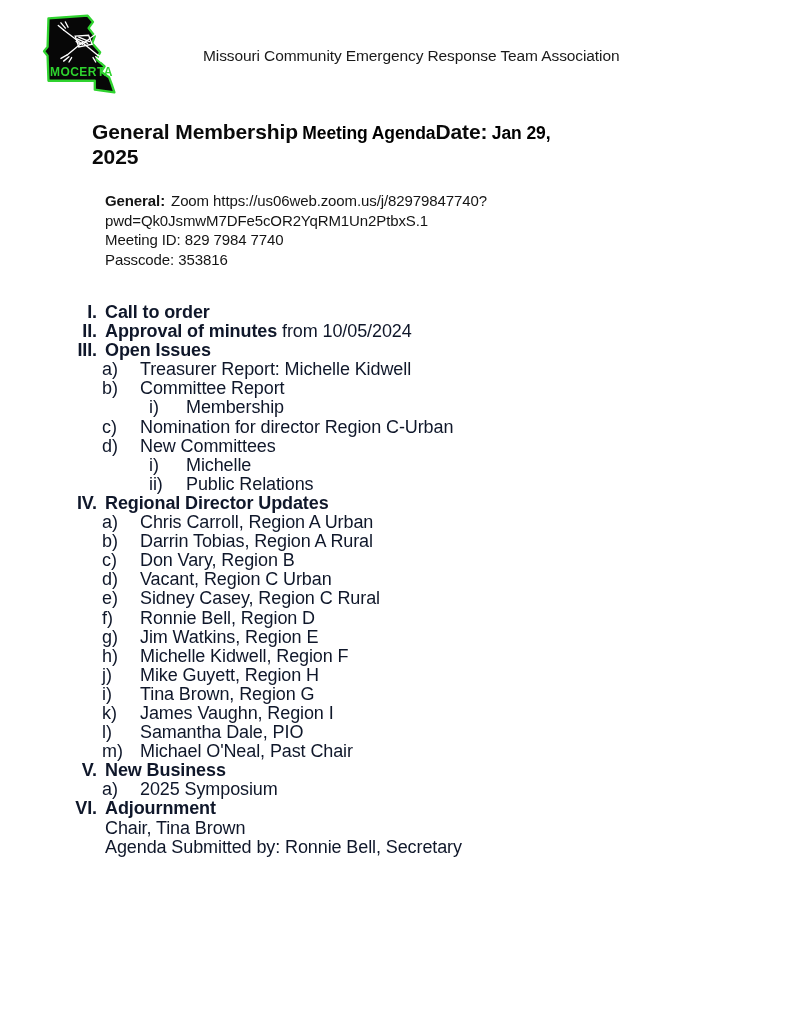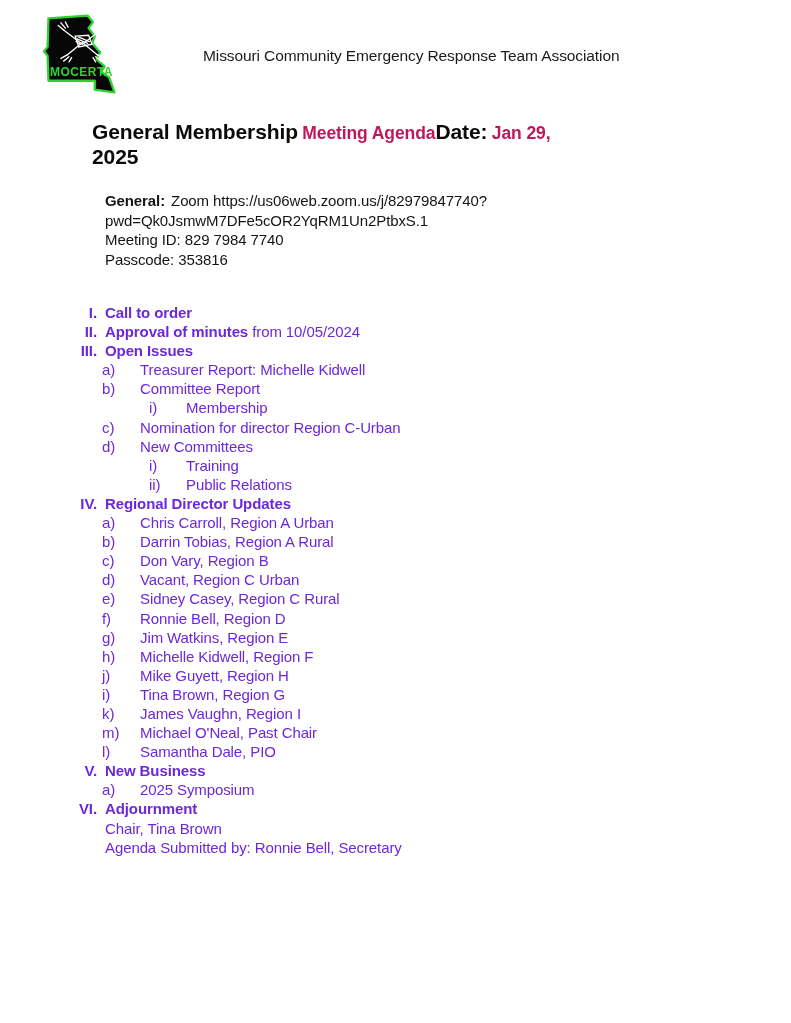--- a/index.html
+++ b/index.html
@@ -19,32 +19,32 @@
   .org-name {
     position: absolute; left: 203px; top: 47px;
     font-size: 15.5px; color: #1a1a1a; white-space: nowrap;
   }
 
   .title-block {
     position: absolute; left: 92px; top: 120px; width: 660px;
     line-height: 23px; white-space: nowrap;
   }
   .t-lg { font-size: 21px; font-weight: 700; color: #0a0a0a; }
-  .t-md { font-size: 17.5px; font-weight: 700; color: #be185d; text-align: right; }
+  .t-md { font-size: 17.5px; font-weight: 700; color: #000000; text-align: right; }
   .date-label { }
 
   .location-block {
     position: absolute; left: 105px; top: 191px; width: 460px;
     font-size: 15px; line-height: 19.5px; color: #141414;
   }
   .loc-label { font-weight: 700; }
   .loc-line1-rest { margin-left: 6px; }
 
   .agenda { position: absolute; left: 0; top: 303px; width: 760px; }
-  .row { font-size: 15px; line-height: 19.1px; height: 19.1px; white-space: pre; color: #6d28d9; }
+  .row { font-size: 18px; line-height: 19.1px; height: 19.1px; white-space: pre; color: #0f172a; }
   .row .marker { display: inline-block; }
   .roman .marker { width: 97px; text-align: right; font-weight: 700; }
   .roman .b { font-weight: 700; margin-left: 8px; }
   .roman .t { font-weight: 400; text-align: center; }
   .letter { padding-left: 102px; }
   .letter .marker { width: 38px; }
   .sub { padding-left: 105px; margin-left: 44px; }
   .sub .marker { width: 37px; }
   .plain { padding-left: 105px; }
 </style>
@@ -104,36 +104,36 @@
 
   <div class="agenda">
       <div class="row roman"><span class="marker">I.</span><span class="b">Call to order</span></div>
       <div class="row roman"><span class="marker">II.</span><span class="b">Approval of minutes</span><span class="t"> from 10/05/2024</span></div>
       <div class="row roman"><span class="marker">III.</span><span class="b">Open Issues</span></div>
       <div class="row letter"><span class="marker">a)</span><span class="t">Treasurer Report: Michelle Kidwell</span></div>
       <div class="row letter"><span class="marker">b)</span><span class="t">Committee Report</span></div>
       <div class="row sub"><span class="marker">i)</span><span class="t">Membership</span></div>
       <div class="row letter"><span class="marker">c)</span><span class="t">Nomination for director Region C-Urban</span></div>
       <div class="row letter"><span class="marker">d)</span><span class="t">New Committees</span></div>
-      <div class="row sub"><span class="marker">i)</span><span class="t">Training</span></div>
+      <div class="row sub"><span class="marker">i)</span><span class="t">Michelle</span></div>
       <div class="row sub"><span class="marker">ii)</span><span class="t">Public Relations</span></div>
       <div class="row roman"><span class="marker">IV.</span><span class="b">Regional Director Updates</span></div>
       <div class="row letter"><span class="marker">a)</span><span class="t">Chris Carroll, Region A Urban</span></div>
       <div class="row letter"><span class="marker">b)</span><span class="t">Darrin Tobias, Region A Rural</span></div>
       <div class="row letter"><span class="marker">c)</span><span class="t">Don Vary, Region B</span></div>
       <div class="row letter"><span class="marker">d)</span><span class="t">Vacant, Region C Urban</span></div>
       <div class="row letter"><span class="marker">e)</span><span class="t">Sidney Casey, Region C Rural</span></div>
       <div class="row letter"><span class="marker">f)</span><span class="t">Ronnie Bell, Region D</span></div>
       <div class="row letter"><span class="marker">g)</span><span class="t">Jim Watkins, Region E</span></div>
       <div class="row letter"><span class="marker">h)</span><span class="t">Michelle Kidwell, Region F</span></div>
       <div class="row letter"><span class="marker">j)</span><span class="t">Mike Guyett, Region H</span></div>
       <div class="row letter"><span class="marker">i)</span><span class="t">Tina Brown, Region G</span></div>
       <div class="row letter"><span class="marker">k)</span><span class="t">James Vaughn, Region I</span></div>
+      <div class="row letter"><span class="marker">l)</span><span class="t">Samantha Dale, PIO</span></div>
       <div class="row letter"><span class="marker">m)</span><span class="t">Michael O'Neal, Past Chair</span></div>
-      <div class="row letter"><span class="marker">l)</span><span class="t">Samantha Dale, PIO</span></div>
       <div class="row roman"><span class="marker">V.</span><span class="b">New Business</span></div>
       <div class="row letter"><span class="marker">a)</span><span class="t">2025 Symposium</span></div>
       <div class="row roman"><span class="marker">VI.</span><span class="b">Adjournment</span></div>
       <div class="row plain"><span class="t">Chair, Tina Brown</span></div>
       <div class="row plain"><span class="t">Agenda Submitted by: Ronnie Bell, Secretary</span></div>
     </div>
 
 </div>
 
 </body></html>

